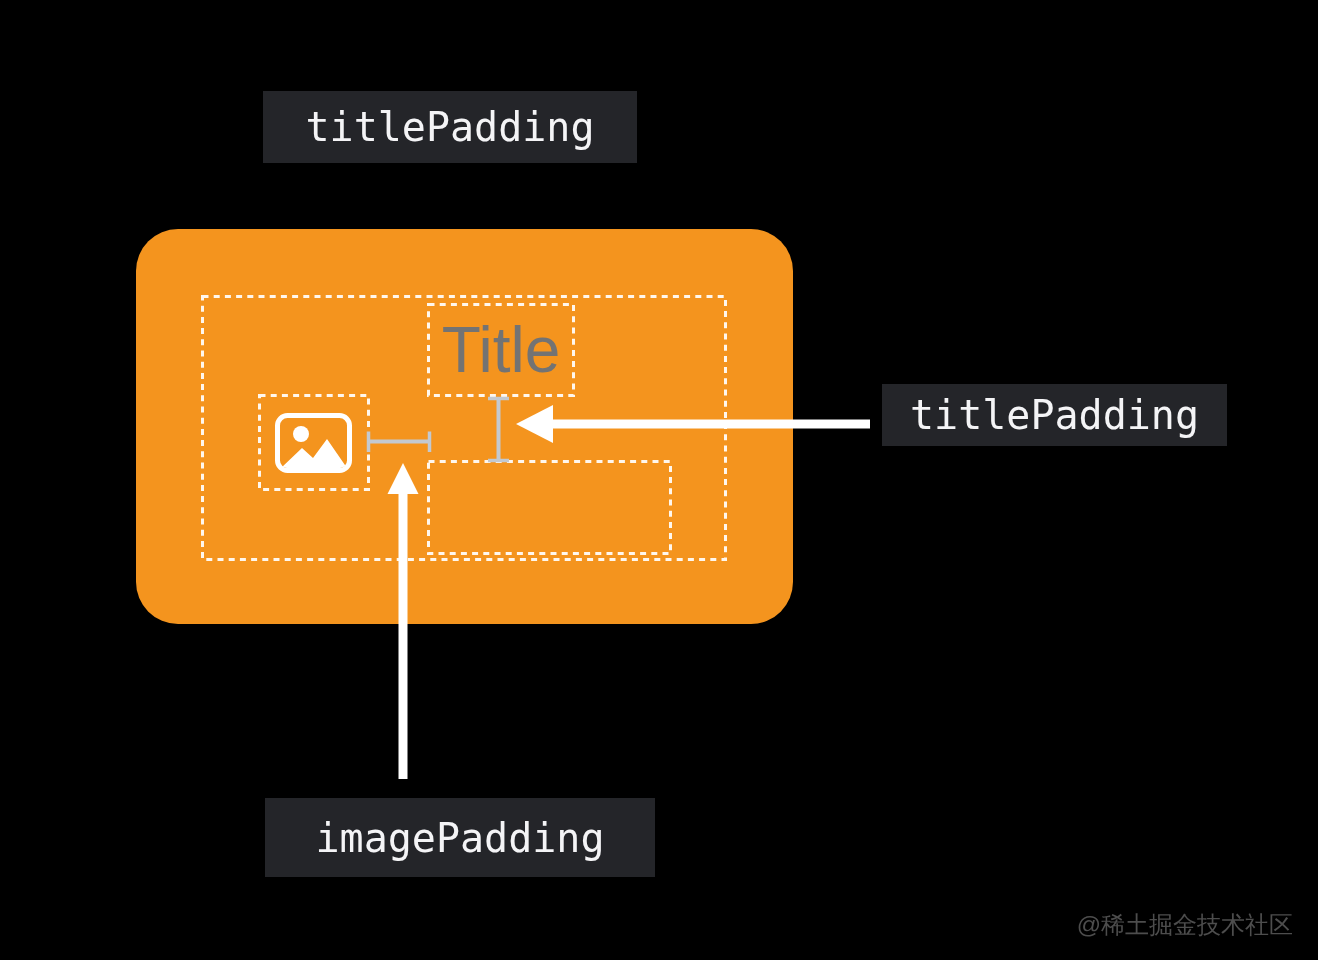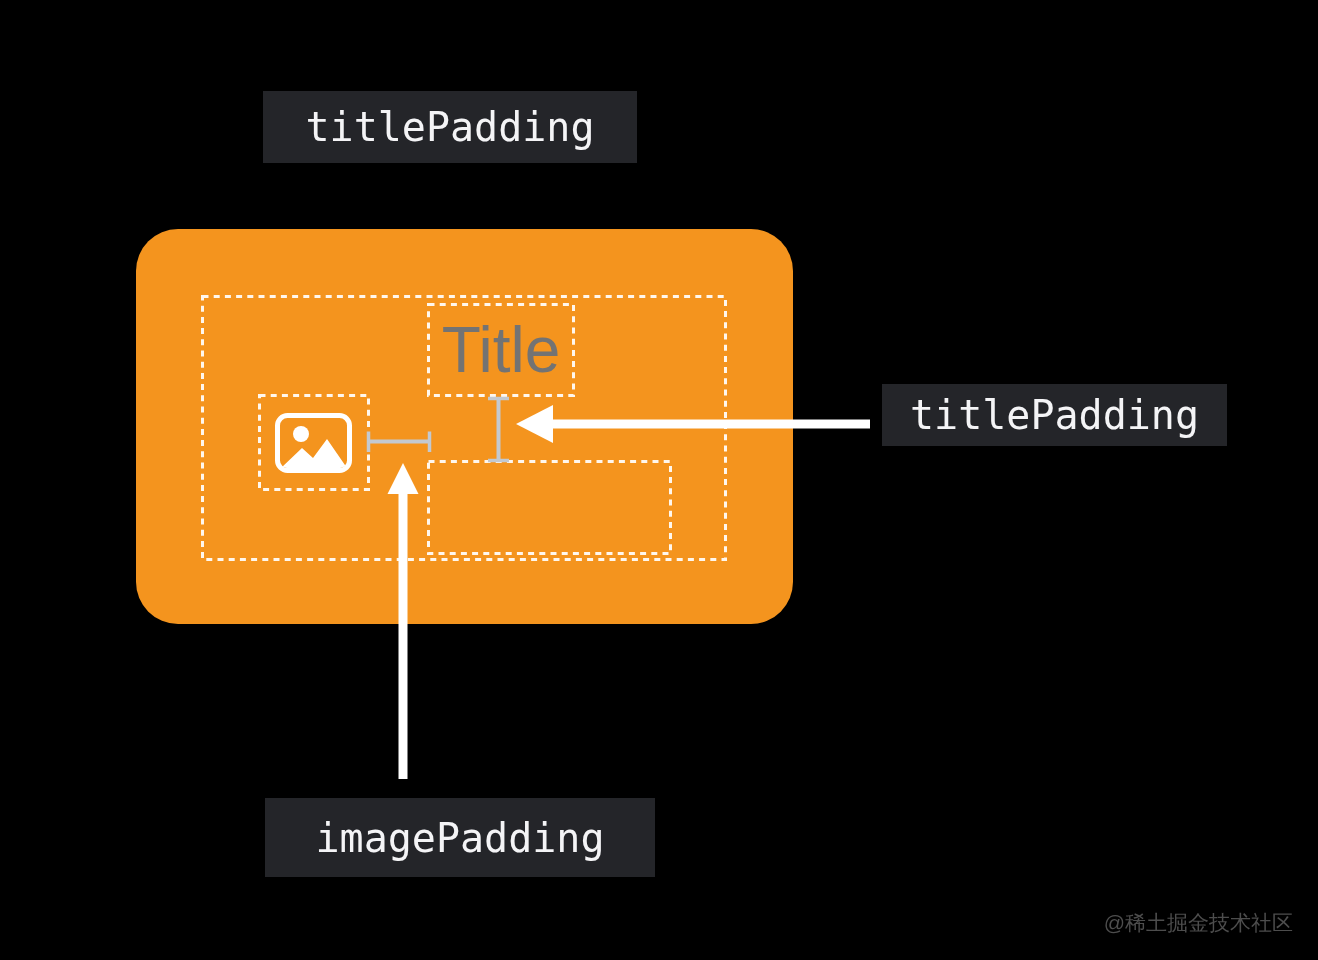--- a/index.html
+++ b/index.html
@@ -56,21 +56,21 @@
     justify-content: center;
     font-size: 64px;
     line-height: 1;
   }
   #card-title    { left: 428px; top: 303px; width: 146px; height: 93px; }
   #card-subtitle { left: 428px; top: 461px; width: 243px; height: 93px; letter-spacing: 0.5px; }
 
   .watermark {
     position: absolute;
     right: 25px; top: 909px;
-    font-size: 21px;
+    font-size: 24px;
     color: var(--watermark_color, #4d4d4d);
     font-family: "Liberation Sans", sans-serif;
   }
 </style>
 </head>
 <body>
 
 <div class="stage">
 
   <div class="code-label" id="content-insets-label">titlePadding</div>

